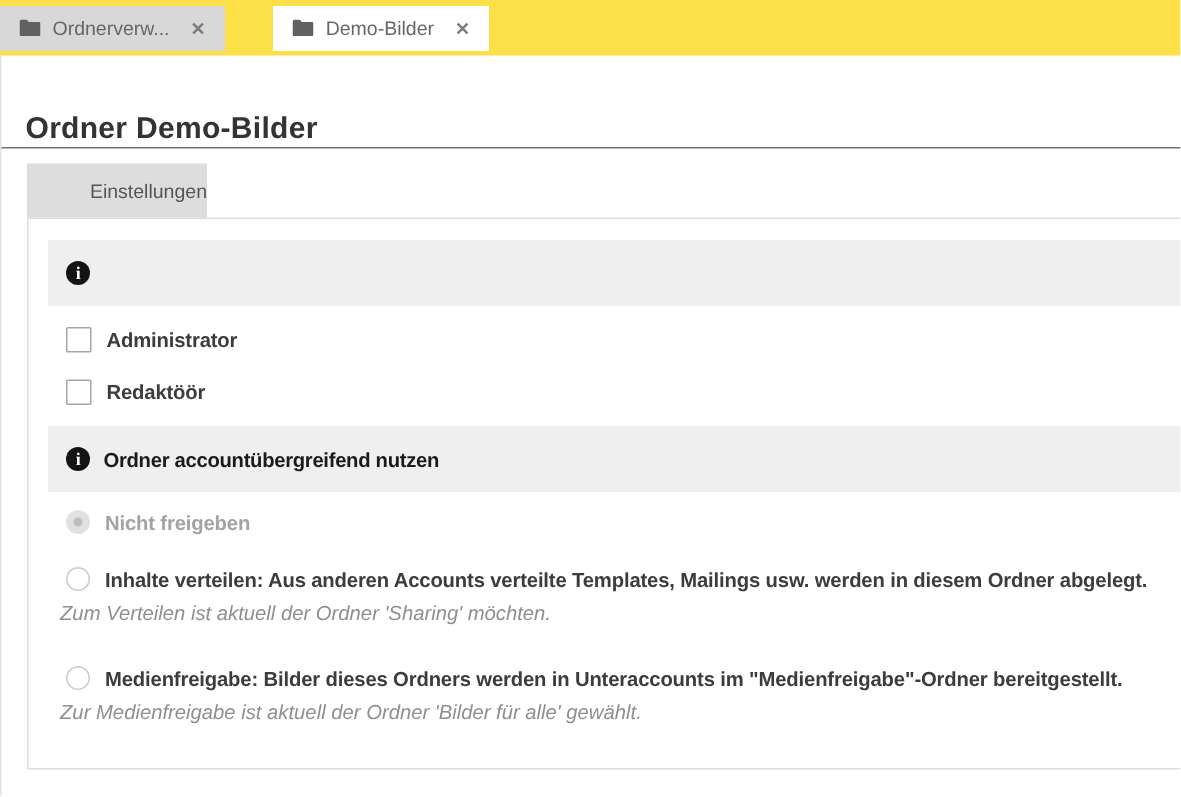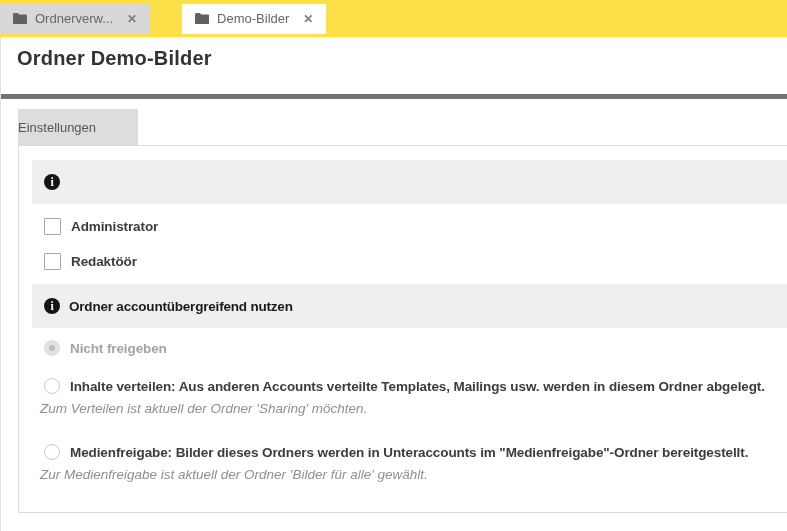--- a/index.html
+++ b/index.html
@@ -28,29 +28,29 @@
   .folder-ic svg { fill:#616161; }
   .wtab-close {
     margin-left:14px; font-size:12px; font-weight:bold; color:#7d7d7d;
     line-height:1; cursor:pointer;
   }
 
   
   .page { border-left:1px solid #e3e3e3; height:494px; }
 
   .header {
-    height:62px; border-bottom:5px solid #737373;
-    padding:10px 0 0 16px; display:flex; align-items:flex-start;
+    height:62px; border-bottom:1px solid #737373;
+    padding:10px 0 0 16px; display:flex; align-items:flex-end;
   }
   .header h1 { font-size:20px; font-weight:bold; color:#333; margin:0; letter-spacing:.2px; }
 
   
   .subtabs { display:flex; margin:10px 0 0 17px; position:relative; z-index:2; }
   .stab {
-    height:36px; display:flex; align-items:center; justify-content:flex-start;
+    height:36px; display:flex; align-items:center; justify-content:flex-end;
     font-size:13px; color:#555; cursor:pointer;
   }
   .stab.inactive { width:120px; background:#dddddd; }
   .stab.active {
     width:103px; background:#fff;
     border:1px solid #ddd; border-bottom:none; margin-bottom:-1px;
   }
 
   
   .panel {

